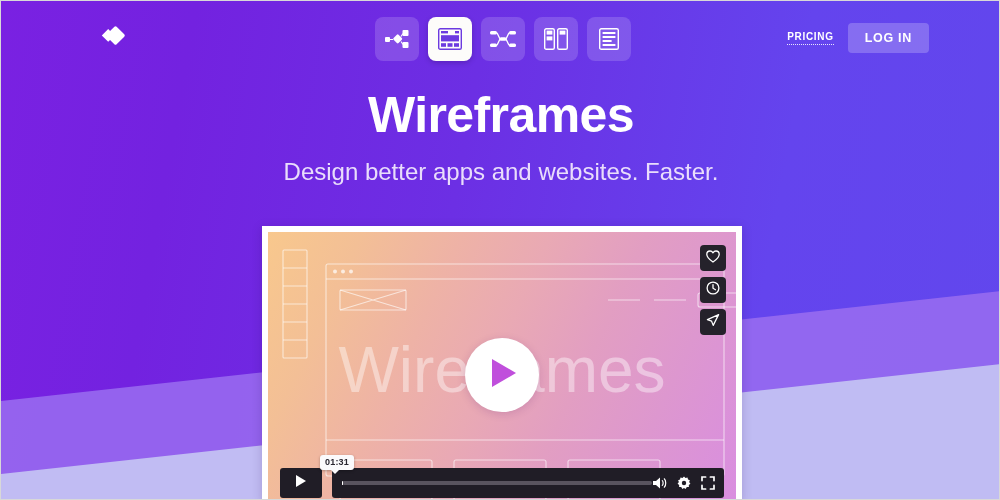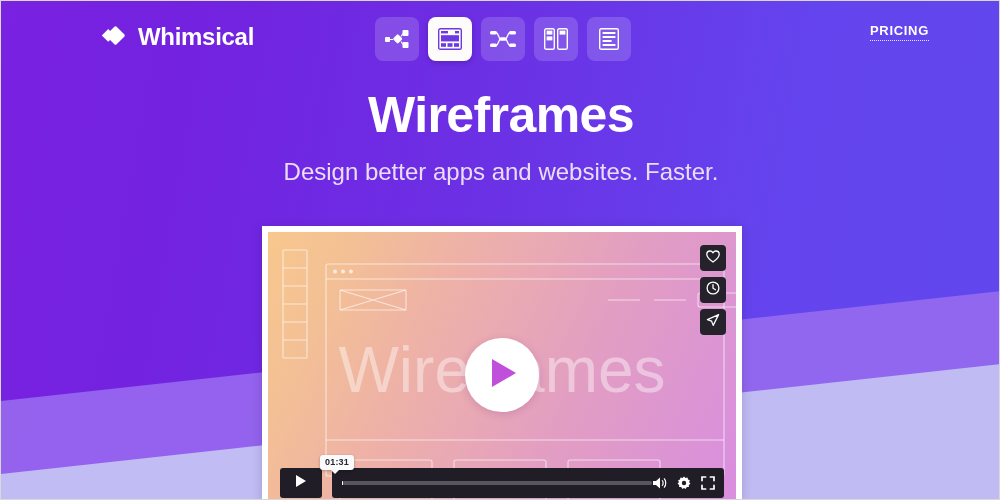--- a/index.html
+++ b/index.html
@@ -49,21 +49,21 @@
     background:#fdfcfa;
     box-shadow:0 2px 5px rgba(40,0,80,0.25);
   }
   .nav-ico svg{display:block;}
 
   .nav-right{
     position:absolute;right:72px;top:22px;
     display:flex;align-items:center;gap:14px;
   }
   .pricing{
-    color:#fff;font-size:13px;font-weight:bold;letter-spacing:0.7px;
+    color:#fff;font-size:10px;font-weight:bold;letter-spacing:0.7px;
     text-decoration:none;border-bottom:1px dotted rgba(255,255,255,0.85);
     padding-bottom:2px;cursor:pointer;
   }
   .btn{
     border:0;border-radius:4px;cursor:pointer;
     font-family:"Liberation Sans", sans-serif;
     font-size:12.5px;font-weight:bold;letter-spacing:0.7px;
     color:#fff;padding:0 17px;height:30px;line-height:30px;
     display:inline-block;
   }
@@ -163,21 +163,20 @@
 
   <div class="topbar">
 
     <a class="brand" href="#">
       <span>
         <svg class="brand-mark" viewBox="0 0 28 28" aria-hidden="true">
           <rect x="9.5" y="5.5" width="14" height="14" rx="1.6" transform="rotate(45 16.5 12.5)" fill="#ffffff"></rect>
           <path d="M9.2 6.0 L2.8 12.4 L9.2 18.8 L11.6 16.4 L7.6 12.4 L11.6 8.4 Z" fill="#ffffff"></path>
         </svg>
       </span>
-      <span class="brand-text">Whimsical</span>
     </a>
 
     <div class="nav-icons">
 
       <div class="nav-ico">
         <span>
           <svg width="24" height="20" viewBox="0 0 24 20" aria-hidden="true">
             <rect x="0" y="8" width="5" height="5" rx="1" fill="#fff"></rect>
             <rect x="9.2" y="6.4" width="7" height="7" rx="1.2" fill="#fff" transform="rotate(45 12.7 9.9)"></rect>
             <rect x="17.5" y="1" width="6" height="6" rx="1" fill="#fff"></rect>
@@ -235,20 +234,21 @@
             <rect x="3.6" y="12" width="9" height="2" fill="#fff"></rect>
             <rect x="3.6" y="16" width="12.8" height="2" fill="#fff"></rect>
           </svg>
         </span>
       </div>
 
     </div>
 
     <div class="nav-right">
       <a class="pricing" href="#">PRICING</a>
+      <button class="btn btn-login">LOG IN</button>
     </div>
   </div>
 
   <div class="hero">
     <h1>Wireframes</h1>
     <p>Design better apps and websites. Faster.</p>
   </div>
 
   <div class="video-card">
     <div class="video-inner">

